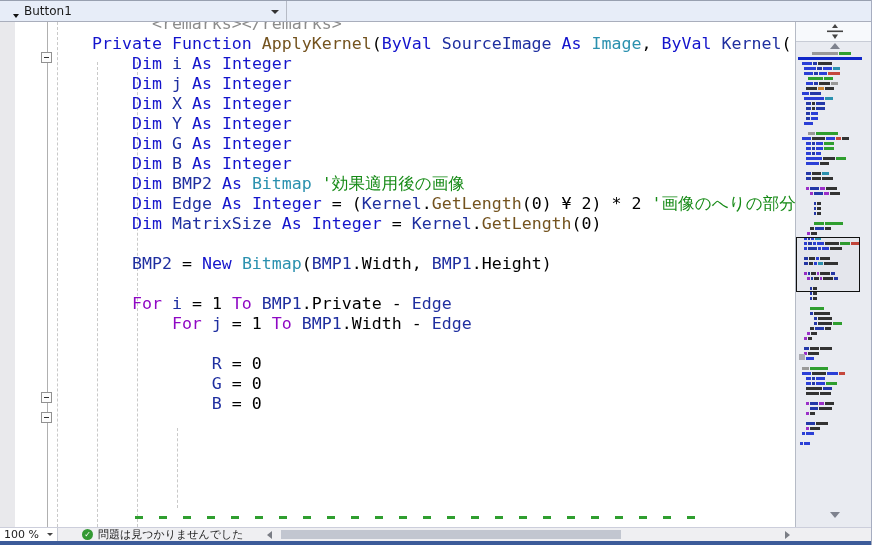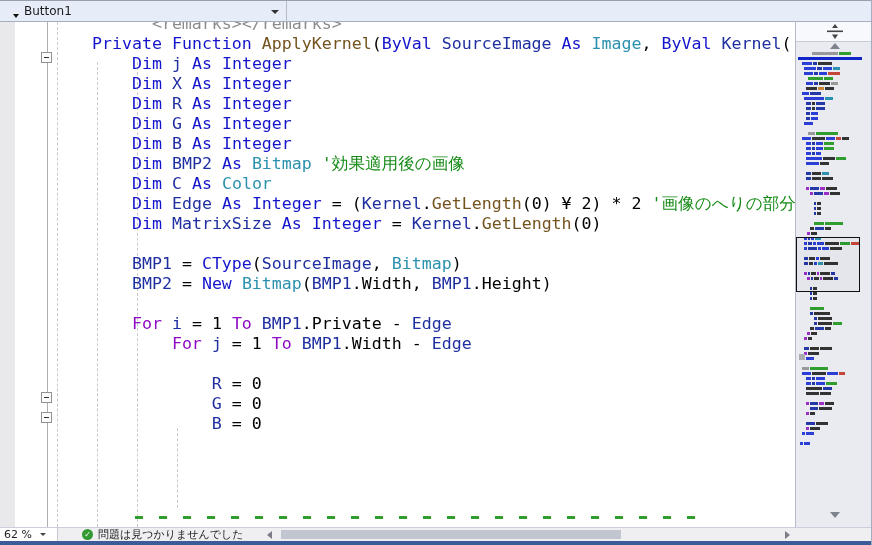--- a/index.html
+++ b/index.html
@@ -127,31 +127,30 @@
     <div class="outline-line"></div>
 
     <div class="guide" style="left:57px;top:0;height:505px"></div>
     <div class="guide" style="left:97px;top:40px;height:465px"></div>
     <div class="guide" style="left:137px;top:40px;height:465px"></div>
     <div class="guide" style="left:177px;top:406px;height:80px"></div>
 
     <div id="code-lines">
         <div class="cl first"><span class="tok-xd">          &lt;remarks&gt;&lt;/remarks&gt;</span></div>
         <div class="cl"><span class="tok-pl">    </span><span class="tok-kw">Private</span><span class="tok-pl"> </span><span class="tok-kw">Function</span><span class="tok-pl"> </span><span class="tok-mt">ApplyKernel</span><span class="tok-pl">(</span><span class="tok-kw">ByVal</span><span class="tok-pl"> </span><span class="tok-id">SourceImage</span><span class="tok-pl"> </span><span class="tok-kw">As</span><span class="tok-pl"> </span><span class="tok-ty">Image</span><span class="tok-pl">, </span><span class="tok-kw">ByVal</span><span class="tok-pl"> </span><span class="tok-id">Kernel</span><span class="tok-pl">(</span></div>
+        <div class="cl"><span class="tok-pl">        </span><span class="tok-kw">Dim</span><span class="tok-pl"> </span><span class="tok-id">i</span><span class="tok-pl"> </span><span class="tok-kw">As</span><span class="tok-pl"> </span><span class="tok-kw">Integer</span></div>
         <div class="cl"><span class="tok-pl">        </span><span class="tok-kw">Dim</span><span class="tok-pl"> </span><span class="tok-id">j</span><span class="tok-pl"> </span><span class="tok-kw">As</span><span class="tok-pl"> </span><span class="tok-kw">Integer</span></div>
         <div class="cl"><span class="tok-pl">        </span><span class="tok-kw">Dim</span><span class="tok-pl"> </span><span class="tok-id">X</span><span class="tok-pl"> </span><span class="tok-kw">As</span><span class="tok-pl"> </span><span class="tok-kw">Integer</span></div>
-        <div class="cl"><span class="tok-pl">        </span><span class="tok-kw">Dim</span><span class="tok-pl"> </span><span class="tok-id">R</span><span class="tok-pl"> </span><span class="tok-kw">As</span><span class="tok-pl"> </span><span class="tok-kw">Integer</span></div>
+        <div class="cl"><span class="tok-pl">        </span><span class="tok-kw">Dim</span><span class="tok-pl"> </span><span class="tok-id">Y</span><span class="tok-pl"> </span><span class="tok-kw">As</span><span class="tok-pl"> </span><span class="tok-kw">Integer</span></div>
         <div class="cl"><span class="tok-pl">        </span><span class="tok-kw">Dim</span><span class="tok-pl"> </span><span class="tok-id">G</span><span class="tok-pl"> </span><span class="tok-kw">As</span><span class="tok-pl"> </span><span class="tok-kw">Integer</span></div>
         <div class="cl"><span class="tok-pl">        </span><span class="tok-kw">Dim</span><span class="tok-pl"> </span><span class="tok-id">B</span><span class="tok-pl"> </span><span class="tok-kw">As</span><span class="tok-pl"> </span><span class="tok-kw">Integer</span></div>
         <div class="cl"><span class="tok-pl">        </span><span class="tok-kw">Dim</span><span class="tok-pl"> </span><span class="tok-id">BMP2</span><span class="tok-pl"> </span><span class="tok-kw">As</span><span class="tok-pl"> </span><span class="tok-ty">Bitmap</span><span class="tok-pl"> </span><span class="tok-cm">'効果適用後の画像</span></div>
-        <div class="cl"><span class="tok-pl">        </span><span class="tok-kw">Dim</span><span class="tok-pl"> </span><span class="tok-id">C</span><span class="tok-pl"> </span><span class="tok-kw">As</span><span class="tok-pl"> </span><span class="tok-ty">Color</span></div>
         <div class="cl"><span class="tok-pl">        </span><span class="tok-kw">Dim</span><span class="tok-pl"> </span><span class="tok-id">Edge</span><span class="tok-pl"> </span><span class="tok-kw">As</span><span class="tok-pl"> </span><span class="tok-kw">Integer</span><span class="tok-pl"> = (</span><span class="tok-id">Kernel</span><span class="tok-pl">.</span><span class="tok-mt">GetLength</span><span class="tok-pl">(0) ¥ 2) * 2 </span><span class="tok-cm">'画像のへりの部分</span></div>
         <div class="cl"><span class="tok-pl">        </span><span class="tok-kw">Dim</span><span class="tok-pl"> </span><span class="tok-id">MatrixSize</span><span class="tok-pl"> </span><span class="tok-kw">As</span><span class="tok-pl"> </span><span class="tok-kw">Integer</span><span class="tok-pl"> = </span><span class="tok-id">Kernel</span><span class="tok-pl">.</span><span class="tok-mt">GetLength</span><span class="tok-pl">(0)</span></div>
         <div class="cl"></div>
-        <div class="cl"><span class="tok-pl">        </span><span class="tok-id">BMP1</span><span class="tok-pl"> = </span><span class="tok-kw">CType</span><span class="tok-pl">(</span><span class="tok-id">SourceImage</span><span class="tok-pl">, </span><span class="tok-ty">Bitmap</span><span class="tok-pl">)</span></div>
         <div class="cl"><span class="tok-pl">        </span><span class="tok-id">BMP2</span><span class="tok-pl"> = </span><span class="tok-kw">New</span><span class="tok-pl"> </span><span class="tok-ty">Bitmap</span><span class="tok-pl">(</span><span class="tok-id">BMP1</span><span class="tok-pl">.Width, </span><span class="tok-id">BMP1</span><span class="tok-pl">.Height)</span></div>
         <div class="cl"></div>
         <div class="cl"><span class="tok-pl">        </span><span class="tok-ct">For</span><span class="tok-pl"> </span><span class="tok-id">i</span><span class="tok-pl"> = 1 </span><span class="tok-ct">To</span><span class="tok-pl"> </span><span class="tok-id">BMP1</span><span class="tok-pl">.Private - </span><span class="tok-id">Edge</span></div>
         <div class="cl"><span class="tok-pl">            </span><span class="tok-ct">For</span><span class="tok-pl"> </span><span class="tok-id">j</span><span class="tok-pl"> = 1 </span><span class="tok-ct">To</span><span class="tok-pl"> </span><span class="tok-id">BMP1</span><span class="tok-pl">.Width - </span><span class="tok-id">Edge</span></div>
         <div class="cl"></div>
         <div class="cl"><span class="tok-pl">                </span><span class="tok-id">R</span><span class="tok-pl"> = 0</span></div>
         <div class="cl"><span class="tok-pl">                </span><span class="tok-id">G</span><span class="tok-pl"> = 0</span></div>
         <div class="cl"><span class="tok-pl">                </span><span class="tok-id">B</span><span class="tok-pl"> = 0</span></div>
       </div>
 
@@ -499,21 +498,21 @@
       </div>
     <div class="viewport-box"></div>
     <div class="mm-square"></div>
     <div class="mm-arrow" style="top:490px">
         <span class="tri-down"></span>
       </div>
   </div>
 
   <div class="statusbar">
     <div class="zoom-combo">
-      <span>62 %</span>
+      <span>100 %</span>
       <span class="za"></span>
     </div>
     <div class="check-icon">✓</div>
     <div class="status-msg">問題は見つかりませんでした</div>
     <span class="hsb-left"></span>
     <div class="hsb-thumb"></div>
     <span class="hsb-right"></span>
   </div>
 
   <div class="window-bottom"></div>

